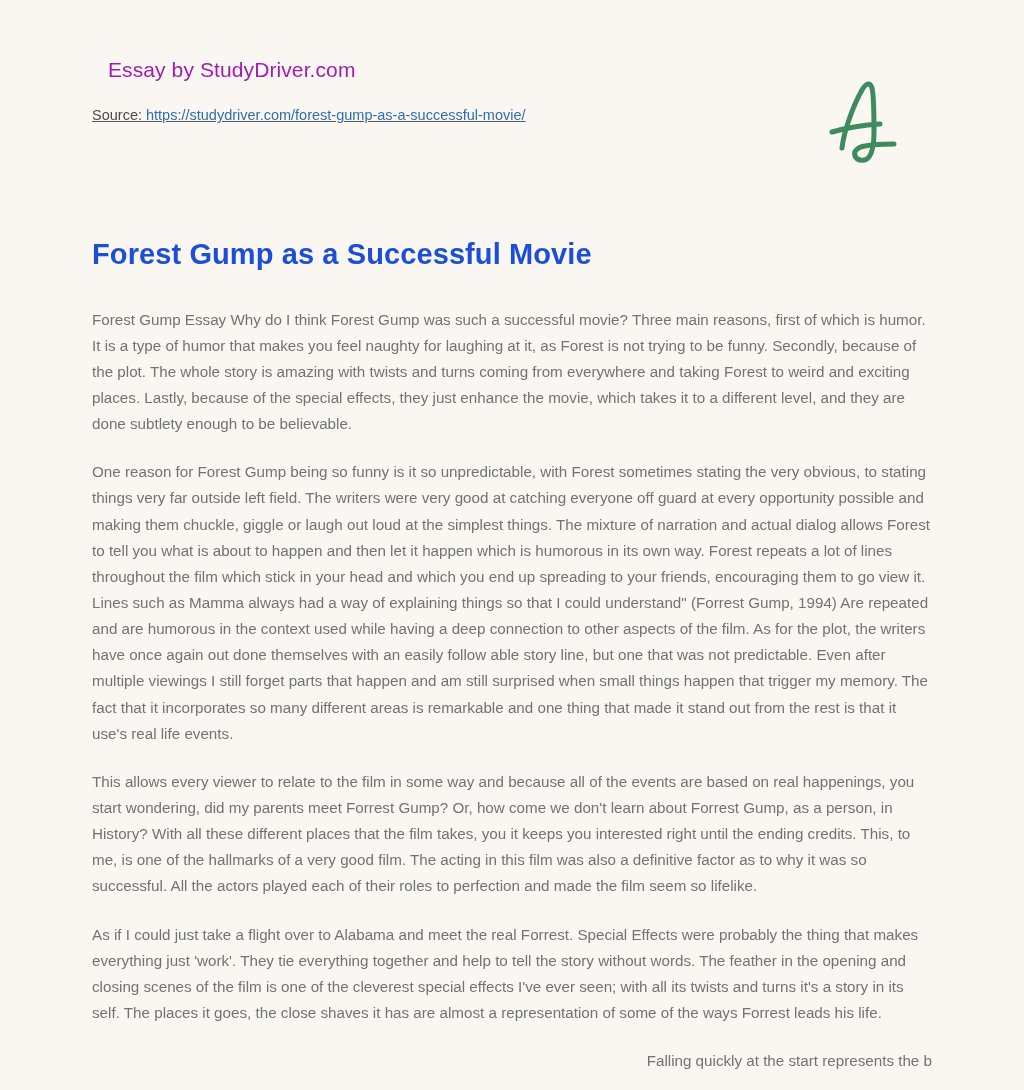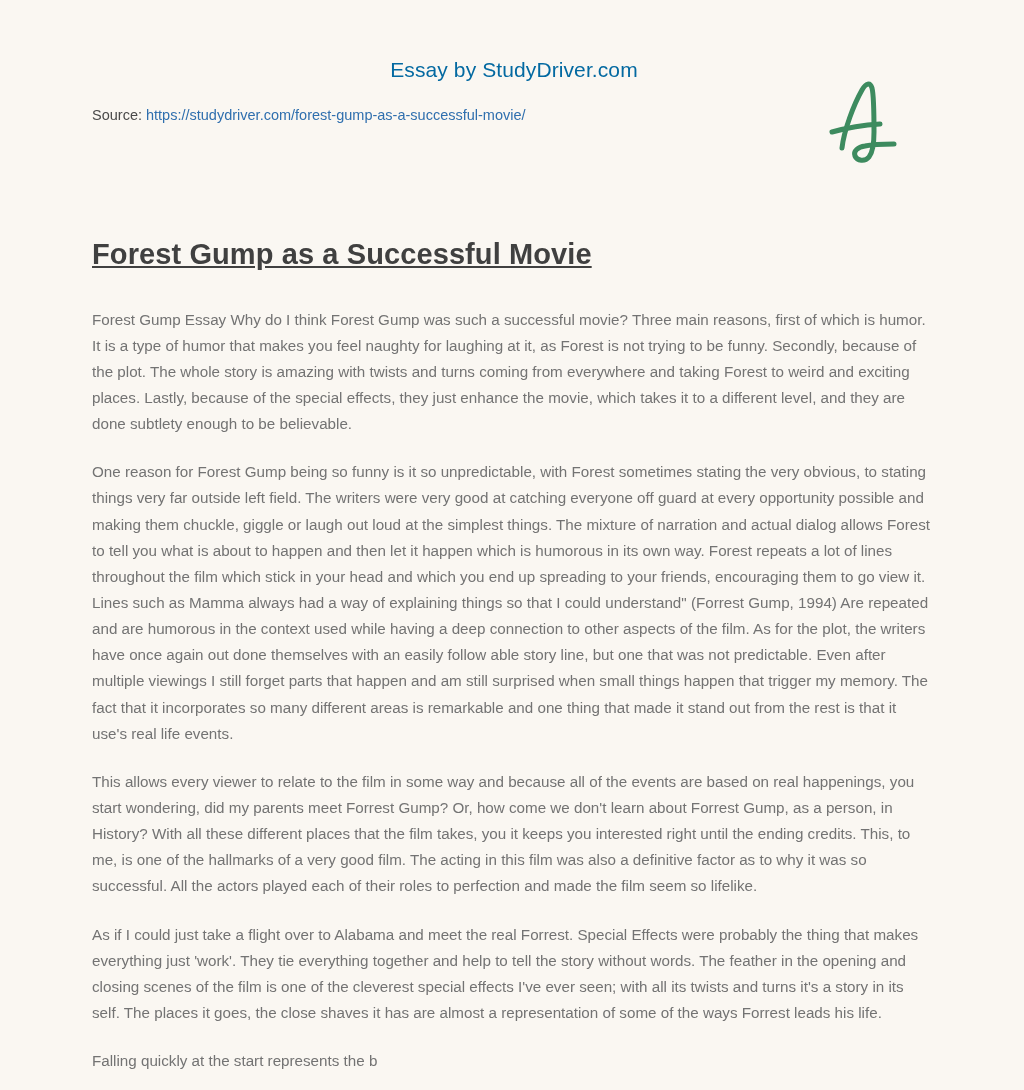--- a/index.html
+++ b/index.html
@@ -19,67 +19,67 @@
     width: 1024px;
     height: 1090px;
     box-sizing: border-box;
     padding: 56px 92px 0 92px;
   }
   .header {
     position: relative;
   }
   .essay-by {
     font-size: 21px;
-    color: #0369a1;
+    color: #a21caf;
     letter-spacing: 0.1px;
     line-height: 1.3;
-    margin: 0 0 22px 4px;
+    margin: 0 0 22px 16px;
     font-weight: 400;
-    text-align: center;
   }
   .source-line {
     font-size: 14.5px;
     color: #555;
     margin: 0;
     line-height: 1.4;
+    text-decoration: underline;
   }
   .source-label {
     color: #4a4a4a;
   }
   .source-url {
     color: #2f6fae;
     text-decoration: none;
   }
   .logo {
     position: absolute;
     right: 10px;
     top: 14px;
     width: 120px;
     height: 100px;
   }
   .title {
     margin: 112px 0 0 0;
     font-size: 29px;
     font-weight: 700;
-    color: #404040;
+    color: #1d4ed8;
     letter-spacing: 0.1px;
-    text-decoration: underline;
   }
   .article {
     margin-top: 36px;
   }
   .article p {
     font-size: 15.2px;
     line-height: 1.72;
     color: #737373;
     margin: 0 0 22px 0;
     text-align: left;
   }
   .article p:last-child {
     margin-bottom: 4px;
+    text-align: right;
   }
 </style>
 </head>
 <body>
 
 <div class="page">
 
   <div class="header">
     <div class="essay-by">Essay by StudyDriver.com</div>
     <div class="source-line">

